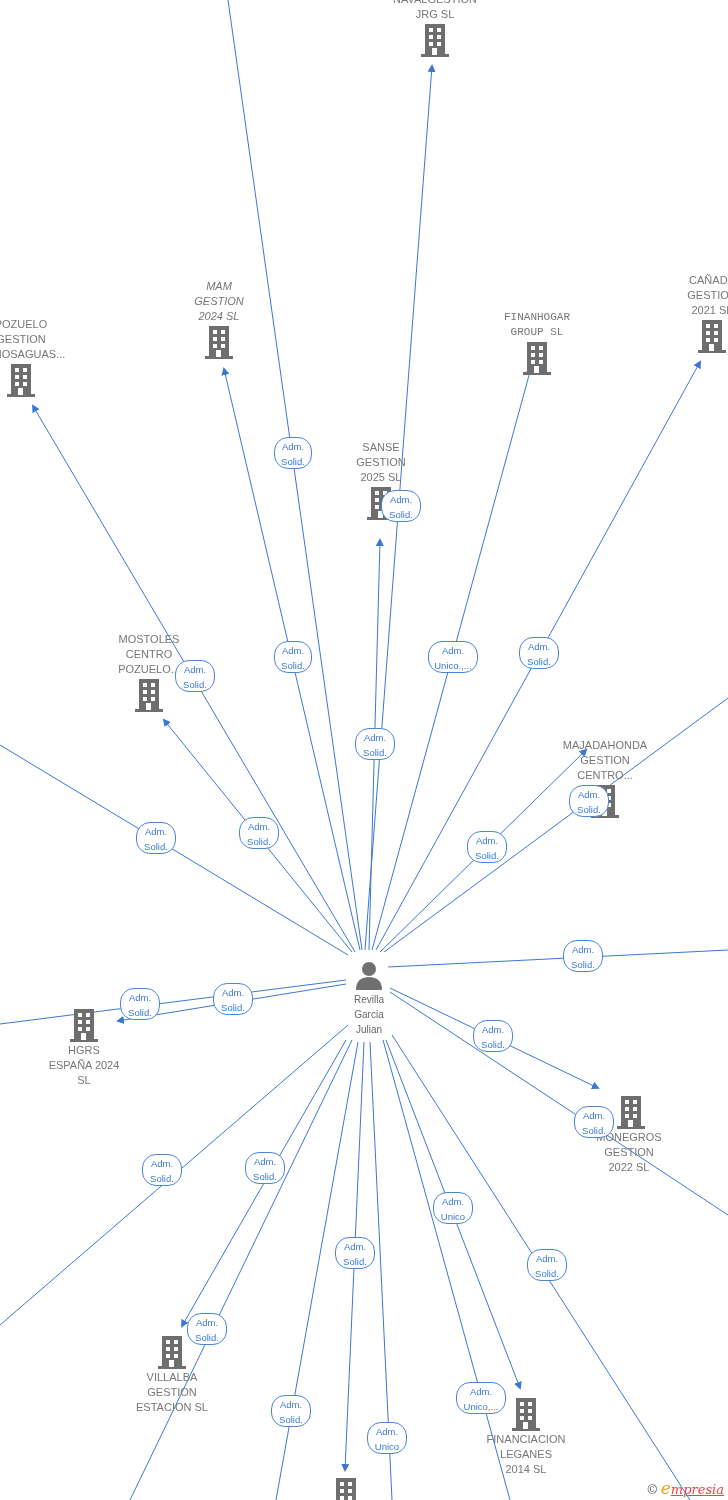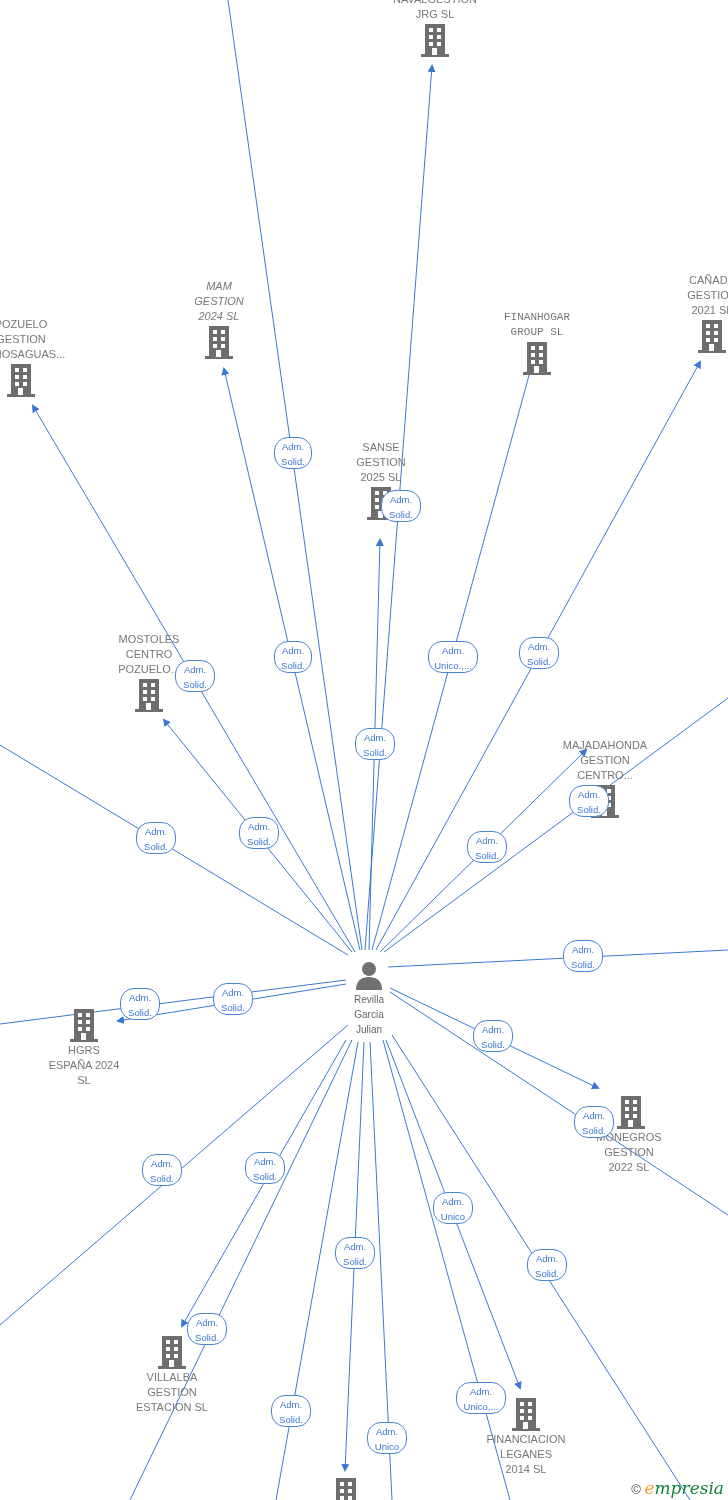--- a/index.html
+++ b/index.html
@@ -6,21 +6,21 @@
     body { width:728px; height:1500px; position:relative; overflow:hidden; font-family:"Liberation Sans", sans-serif; }
     #edges { position:absolute; left:0; top:0; width:728px; height:1500px; }
     .node { position:absolute; text-align:center; color:#777777; font-size:11px; line-height:15px; }
     .node-label { white-space:pre-line; display:block; }
     .bld { display:block; margin:0 auto; }
     .badge { position:absolute; width:38px; height:32px; box-sizing:border-box; border:1px solid #4a86d8; border-radius:14px; background:#fff; color:#3a78d4; font-size:9.5px; line-height:15px; text-align:center; padding-top:1px; }
     .badge span { display:block; }
     .person { position:absolute; text-align:center; color:#666; font-size:10px; line-height:15px; }
     .logo { position:absolute; right:4px; bottom:2px; font-size:13px; color:#555; }
     .logo .e { color:#f0a020; font-family:"DejaVu Serif", serif; font-style:italic; font-size:17px; }
-    .logo .rest { color:#15803d; font-family:"DejaVu Serif", serif; font-style:italic; font-size:17px; }
+    .logo .rest { color:#ef4444; font-family:"DejaVu Serif", serif; font-style:italic; font-size:13px;text-decoration:underline; }
   </style>
 </head>
 <body>
 
 <svg id="edges" viewBox="0 0 728 1500">
   <defs>
     <marker id="arr" markerWidth="8" markerHeight="8" refX="6" refY="4" orient="auto" markerUnits="userSpaceOnUse">
       <path d="M0,0 L8,4 L0,8 Z" fill="#3a78d4"></path>
     </marker>
   </defs>

